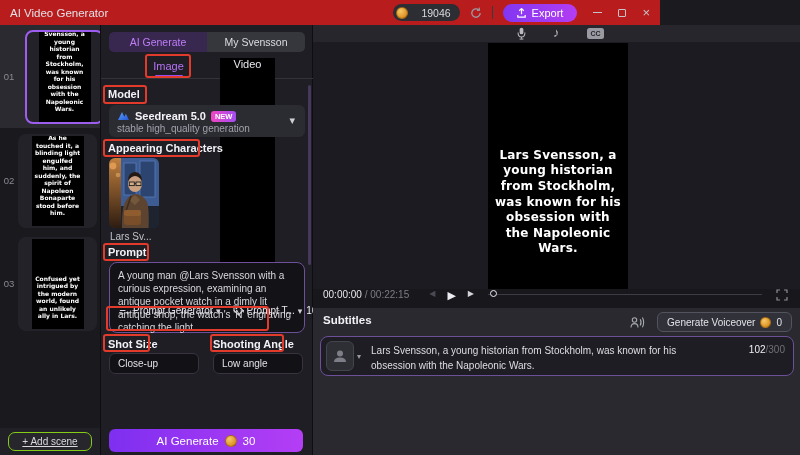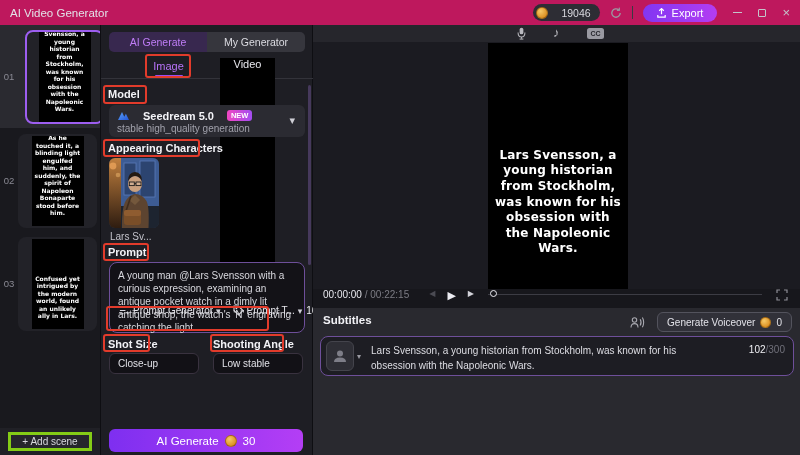--- a/index.html
+++ b/index.html
@@ -1,21 +1,21 @@
 <!DOCTYPE html>
 <html><head>
 <meta charset="utf-8">
 <style>
   * { margin:0; padding:0; box-sizing:border-box; }
   html,body { width:800px; height:455px; overflow:hidden; background:#141418;
               font-family:"Liberation Sans", sans-serif; -webkit-font-smoothing:antialiased; }
   .app { position:relative; width:800px; height:455px; background:#1a1a1f; color:#e6e6ec; }
 
   
-  .titlebar { position:absolute; left:0; top:0; width:800px; height:25px; background:#be185d;
+  .titlebar { position:absolute; left:0; top:0; width:660px; height:25px; background:#b91c1c;
               display:flex; align-items:center; justify-content:space-between; padding:0 10px; }
   .tb-title { font-size:11.5px; color:#e2e2e8; }
   .tb-right { display:flex; align-items:center; gap:10px; }
   .coin-pill { display:flex; align-items:center; gap:13px; background:#2d2d34; border-radius:9px;
                padding:1px 9px 1px 3px; height:17px; }
   .coin { display:inline-block; width:12px; height:12px; border-radius:50%;
           background:radial-gradient(circle at 35% 32%, #f6c967, #dd9326 70%, #b06a12);
           border:1px solid rgba(120,70,0,.55); flex:0 0 auto; }
   .coin.sm { width:11px; height:11px; }
   .coin-pill span { font-size:10.5px; color:#d9d9df; }
@@ -38,42 +38,42 @@
   .thumb { position:relative; width:79px; height:94px; border-radius:8px; background:#222228;
            overflow:hidden; border:2px solid transparent; flex:0 0 auto; }
   .scene-row.selected .thumb { border-color:#9d5ef0; }
   .thumb-strip { position:absolute; left:50%; transform:translateX(-50%); top:0; bottom:0; width:52px;
                  background:#000; display:flex; flex-direction:column; justify-content:flex-end;
                  padding:4px 3px 9px 3px; }
   .thumb-text { font-family:"DejaVu Sans", sans-serif; font-weight:bold; font-size:6px; line-height:1.25;
                 color:#fff; text-align:center; word-wrap:break-word; }
   .addscene-bar { position:absolute; left:0; bottom:0; width:100%; height:27px; background:#202026;
                   display:flex; align-items:center; justify-content:center; }
-  .addscene-btn { width:84px; height:19px; border:3px solid #84cc16; border-radius:0; background:#26262c;
-                  color:#d8d8de; font-size:10px; display:flex; align-items:center; justify-content:center; cursor:pointer; }
+  .addscene-btn { width:84px; height:19px; border:1px solid #84cc16; border-radius:7px; background:#26262c;
+                  color:#d8d8de; font-size:10px; display:flex; align-items:center; justify-content:center; cursor:pointer;text-decoration:underline; }
 
   
   .genpanel { position:absolute; left:101px; top:25px; width:212px; height:430px; background:#1e1e24;
               border-right:1px solid #0e0e12; }
   .seg { position:absolute; left:8px; top:7px; width:196px; height:20px; border-radius:5px; overflow:hidden;
          display:flex; }
   .seg > div { flex:1; display:flex; align-items:center; justify-content:center; font-size:10.5px; cursor:pointer; }
   .seg-active { background:#38284f; color:#c07df8; }
   .seg-idle { background:#36363d; color:#dcdce2; }
   .subtabs { position:absolute; left:0; top:32px; width:212px; height:22px; border-bottom:1px solid #33333a; }
   .subtab { position:absolute; top:3px; font-size:11px; cursor:pointer; }
   .subtab.image { left:40px; width:55px; text-align:center; color:#b873f8; }
   .subtab.image::after { content:""; position:absolute; left:50%; transform:translateX(-50%); bottom:-5px;
                          width:28px; height:2px; background:#9b4df0; border-radius:1px; }
   .subtab.video { left:119px; width:55px; text-align:center; color:#e8e8ee; }
 
   .sec-label { position:absolute; left:7px; font-size:11px; font-weight:bold; color:#f2f2f6; }
   .model-card { position:absolute; left:8px; top:80px; width:196px; height:32px; background:#2b2b32;
                 border-radius:6px; padding:4px 8px; cursor:pointer; }
-  .model-r1 { display:flex; align-items:center; gap:13px; }
+  .model-r1 { display:flex; align-items:flex-end; gap:5px; }
   .model-name { font-size:11px; font-weight:bold; color:#f4f4f8; }
   .new-badge { font-size:7.5px; font-weight:bold; color:#fff; padding:1px 4px; border-radius:3px;
                background:linear-gradient(90deg,#f046c2,#a34df2); }
   .model-desc { font-size:10px; color:#a2a2ac; margin-top:1px; }
   .model-chevron { position:absolute; right:10px; top:9px; color:#cfcfd6; font-size:11px; }
 
   .char-card { position:absolute; left:8px; top:133px; width:50px; height:70px; border-radius:6px;
                overflow:hidden; cursor:pointer; background:#27303f; }
   .char-name { position:absolute; left:9px; top:206px; font-size:10px; color:#c2c2ca; }
 
@@ -207,21 +207,21 @@
     </div>
     <div class="addscene-bar">
       <div class="addscene-btn">+ Add scene</div>
     </div>
   </div>
 
   <div class="genpanel">
 
     <div class="seg">
       <div class="seg-active">AI Generate</div>
-      <div class="seg-idle">My Generator</div>
+      <div class="seg-idle">My Svensson</div>
     </div>
 
     <div class="subtabs">
       <div class="subtab image">Image</div>
       <div class="subtab video">Video</div>
     </div>
 
     <div class="sec-label" style="top:63px;">Model</div>
     <div class="model-card">
       <div class="model-r1">
@@ -295,21 +295,21 @@
         </div>
         <div class="prompt-count">
           <span class="count-cur">162</span><span class="count-max">/2000</span>
         </div>
       </div>
     </div>
 
     <div class="sec-label" style="top:313px;">Shot Size</div>
     <div class="sec-label" style="top:313px; left:112px;">Shooting Angle</div>
     <div class="field-input" style="left:8px; width:90px;">Close-up</div>
-    <div class="field-input" style="left:112px; width:90px;">Low stable</div>
+    <div class="field-input" style="left:112px; width:90px;">Low angle</div>
 
     <div class="gen-btn">
       <span>AI Generate</span>
       <span class="coin"></span>
       <span>30</span>
     </div>
 
     <div class="panel-scroll"></div>
   </div>
 

